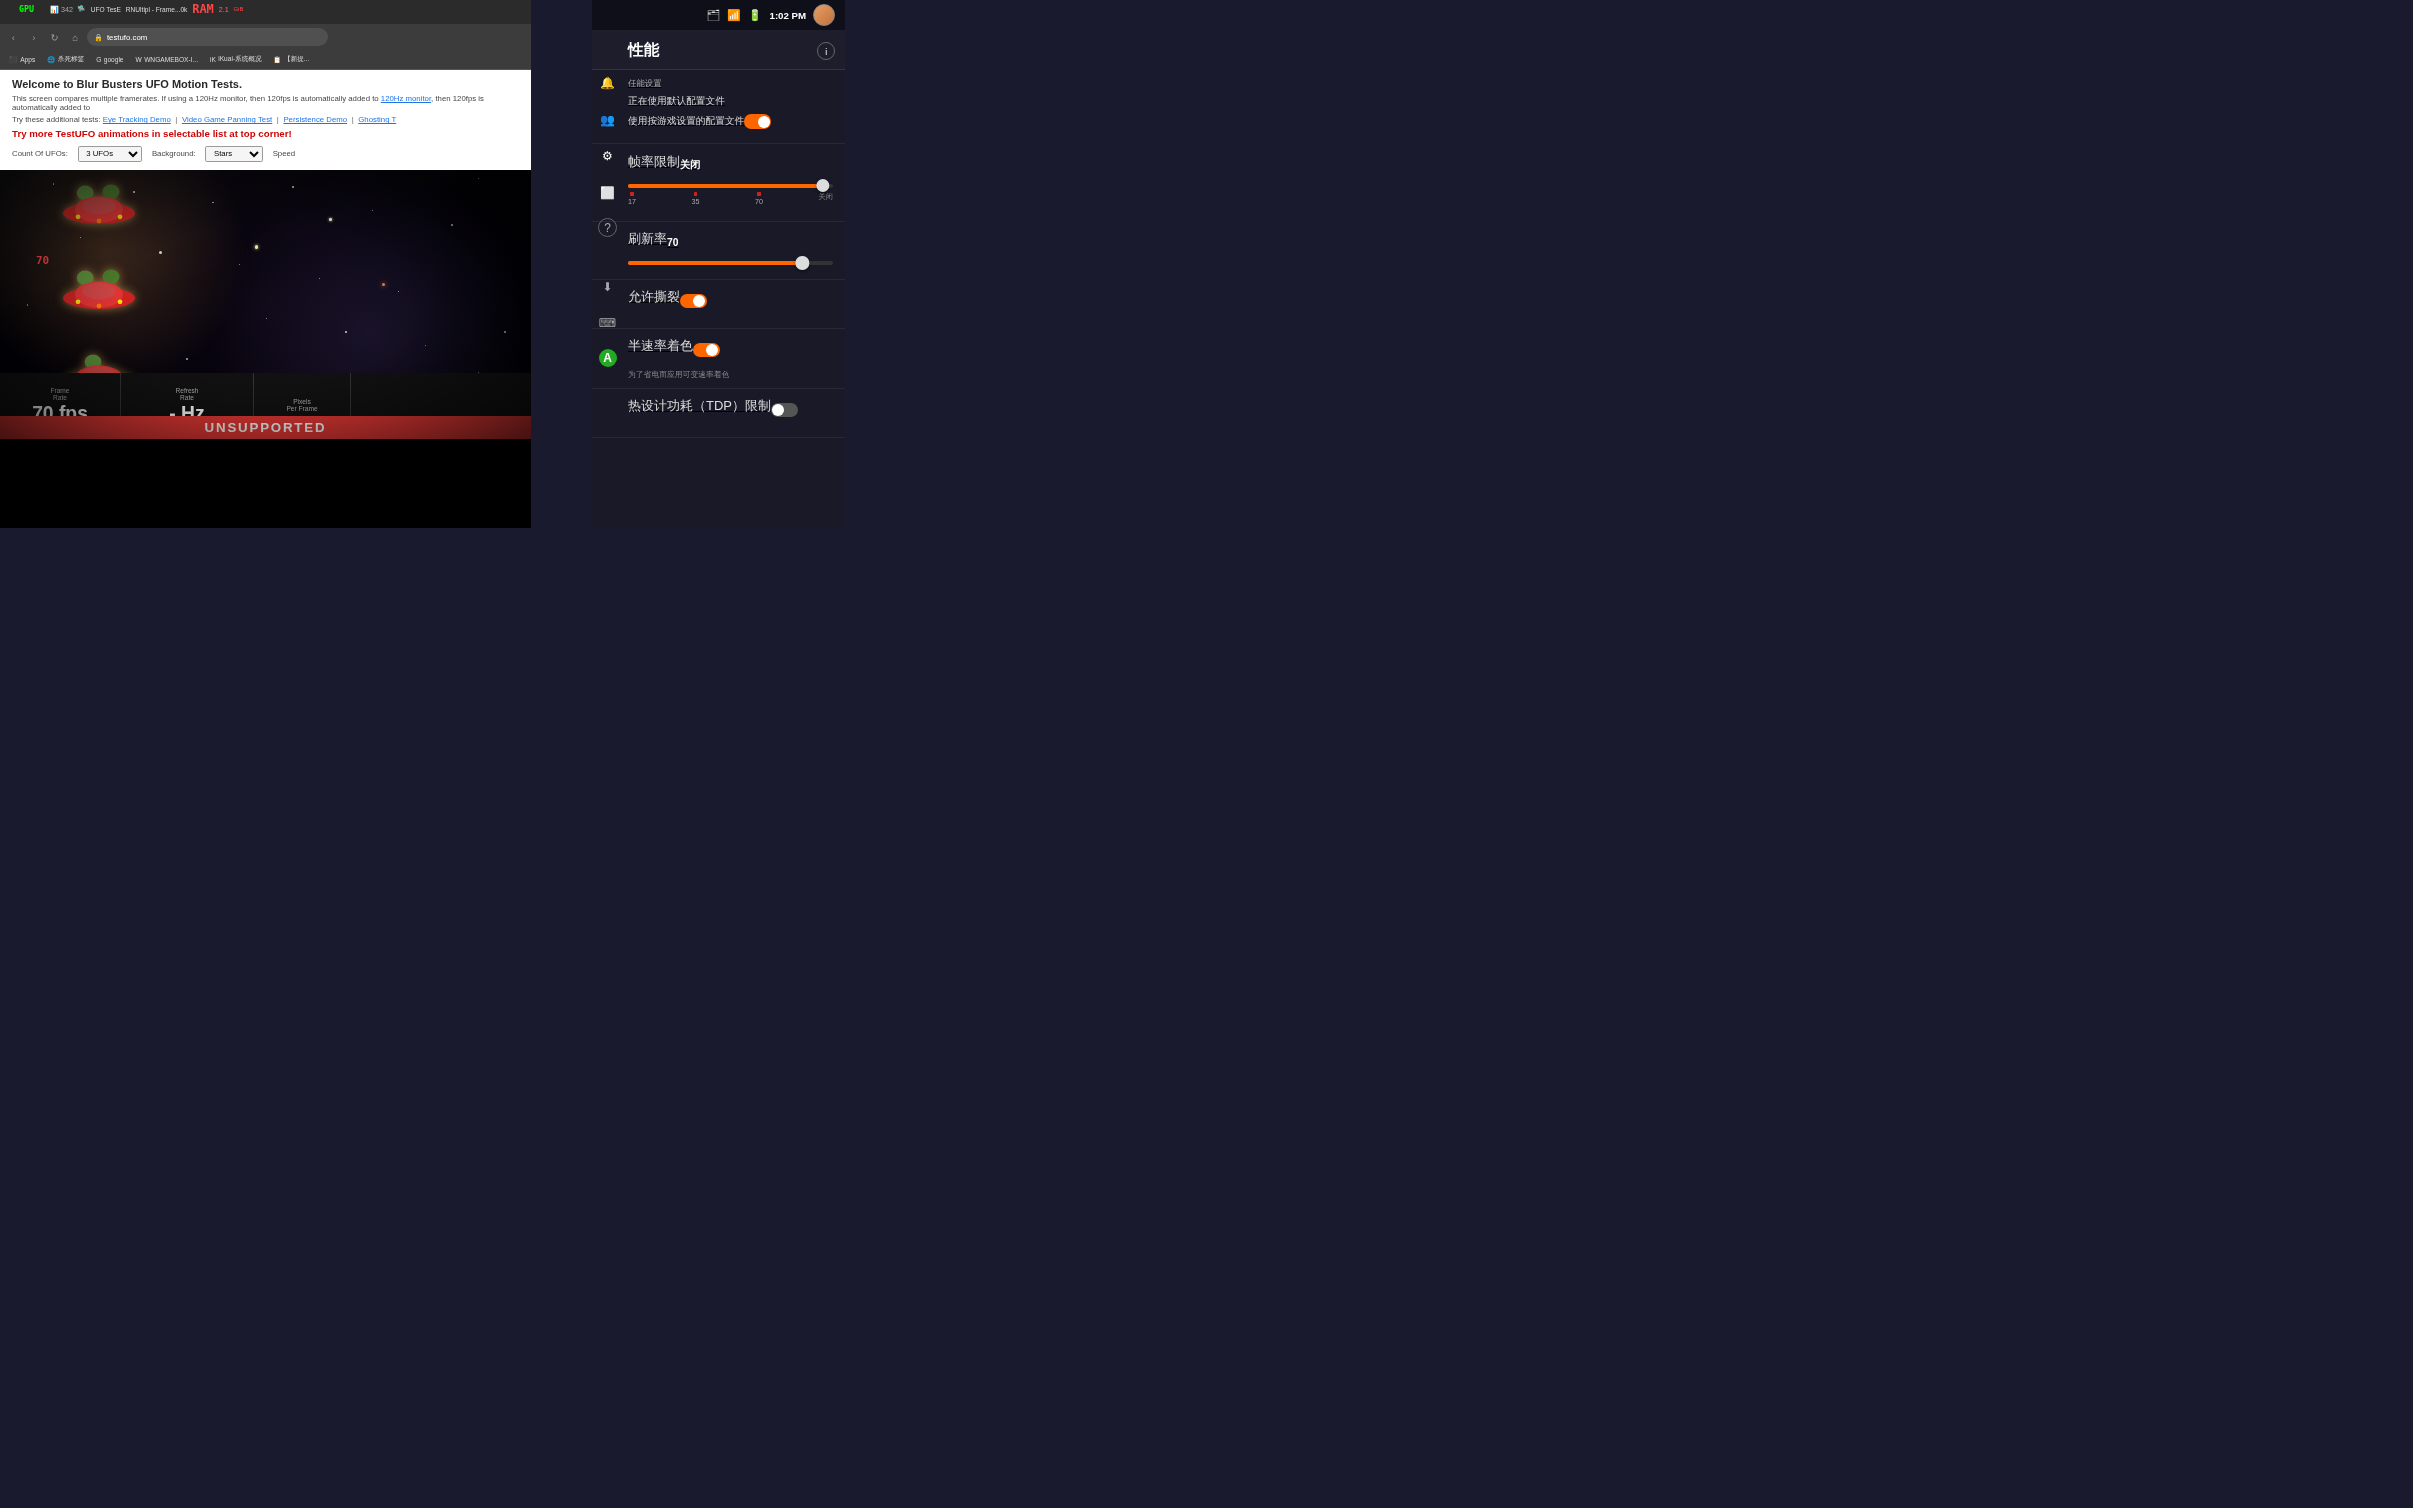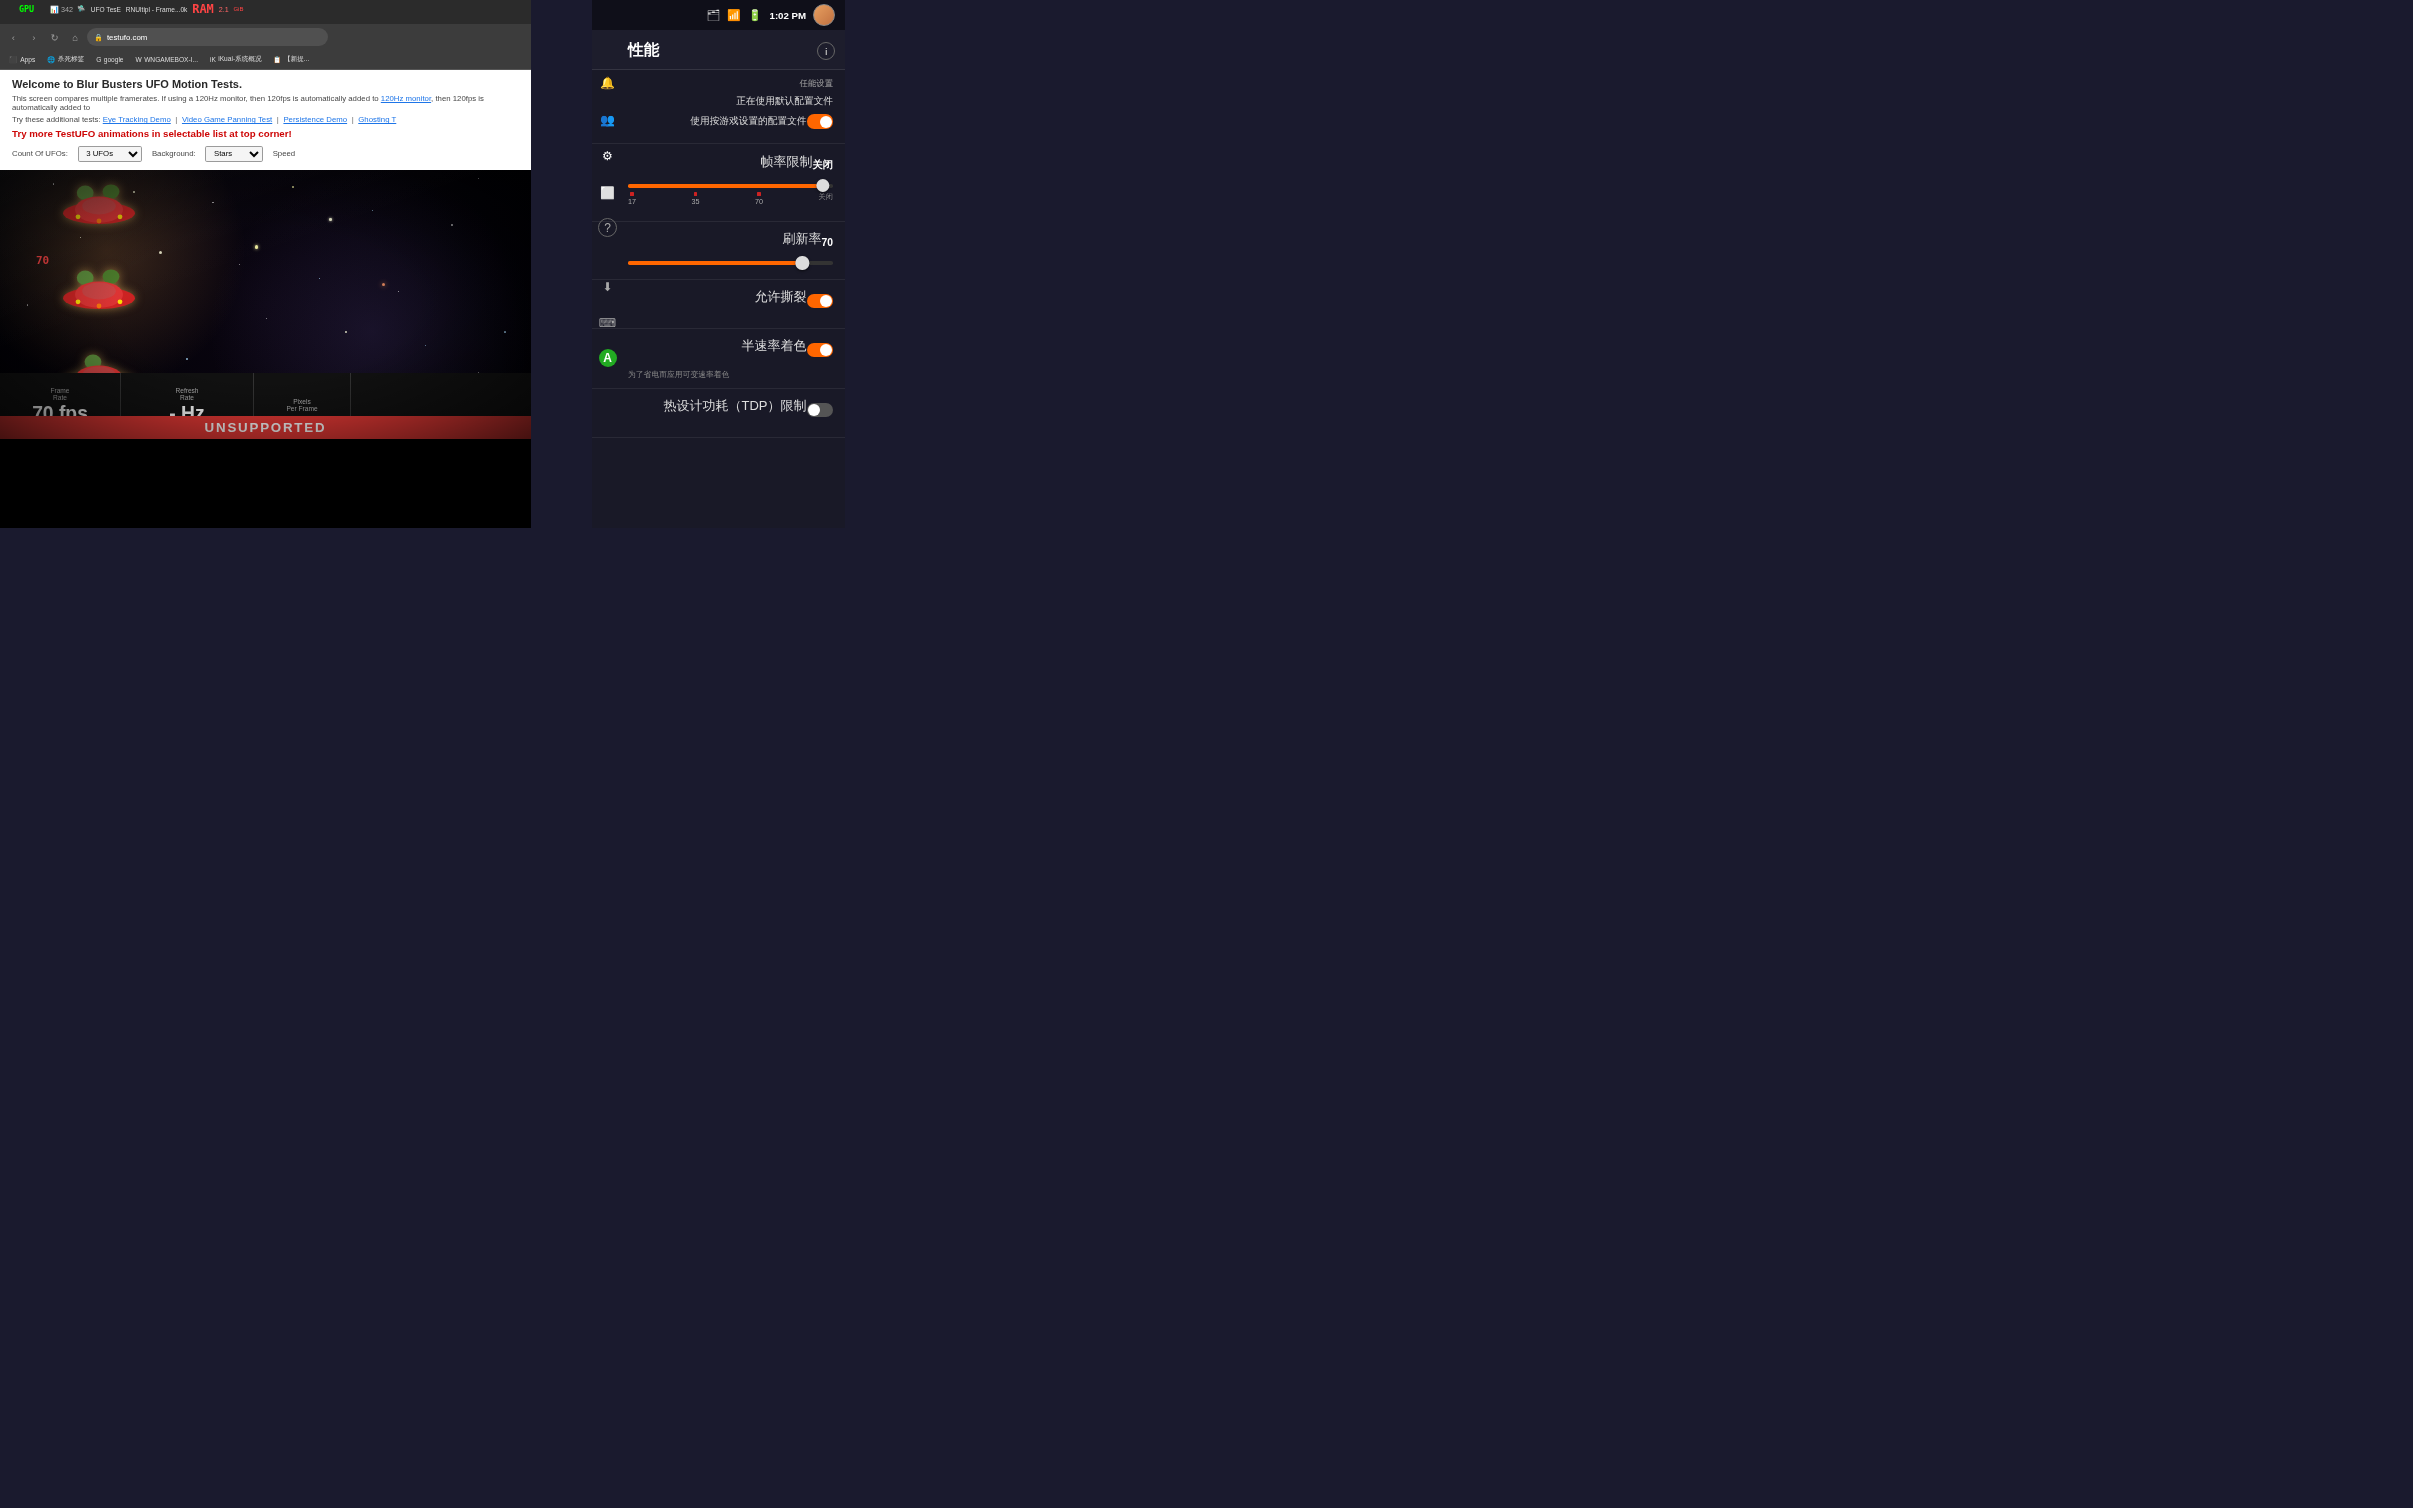--- a/index.html
+++ b/index.html
@@ -353,22 +353,23 @@
     .settings-body::-webkit-scrollbar-thumb { background: #555; border-radius: 1.2px; }
 
     .settings-section {
       padding: 8.4px 12px 8.4px 36px;
       border-bottom: 0.6px solid rgba(255,255,255,0.07);
     }
 
     .settings-row {
       display: flex;
       align-items: center;
-      justify-content: flex-end;
+      justify-content: flex-start;
       margin-bottom: 6px;
+      text-decoration: underline;
     }
 
     .settings-row-label {
       font-size: 9.7px;
       color: #ddd;
     }
 
     .toggle-switch {
       width: 26.5px;
       height: 14.5px;

